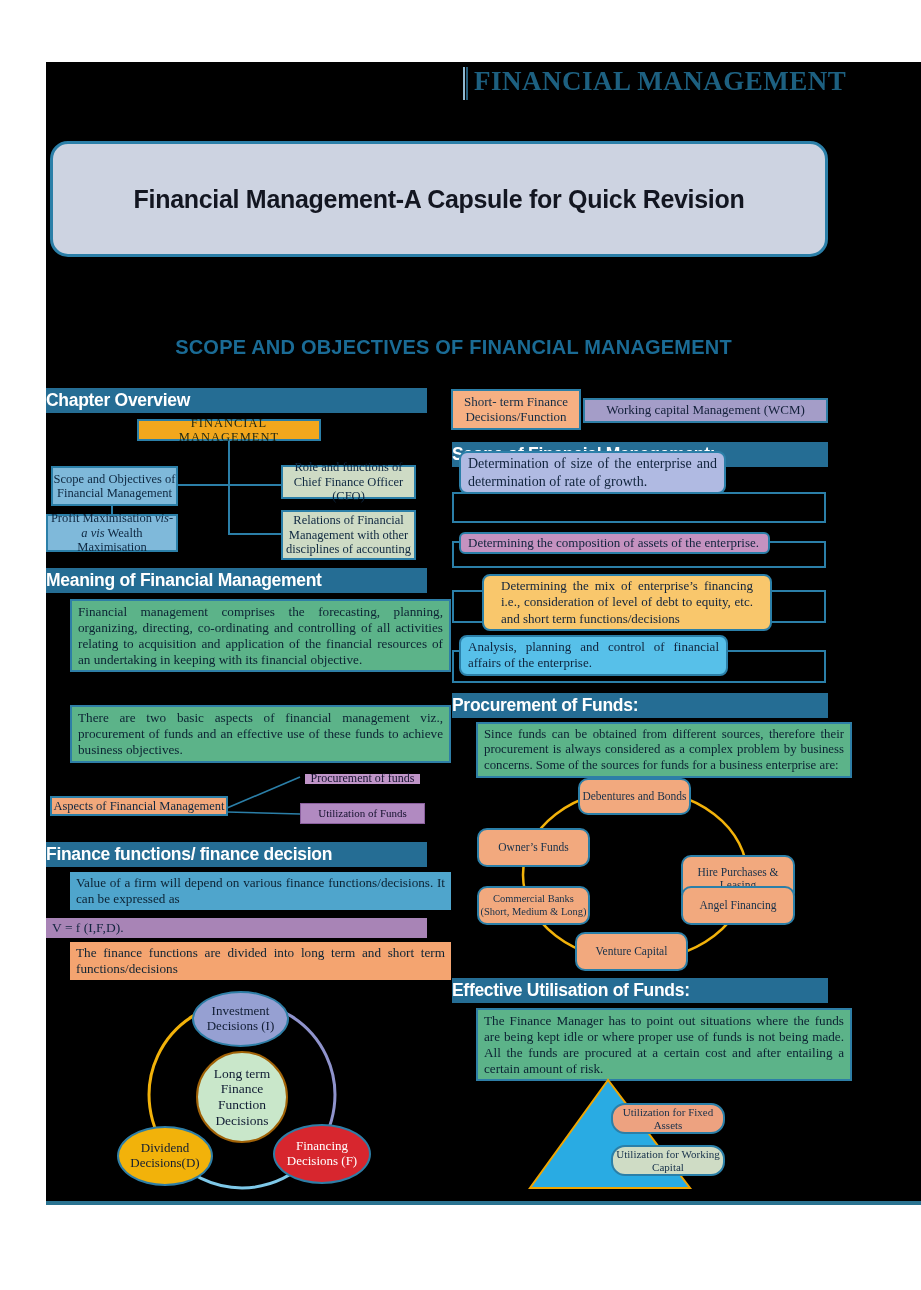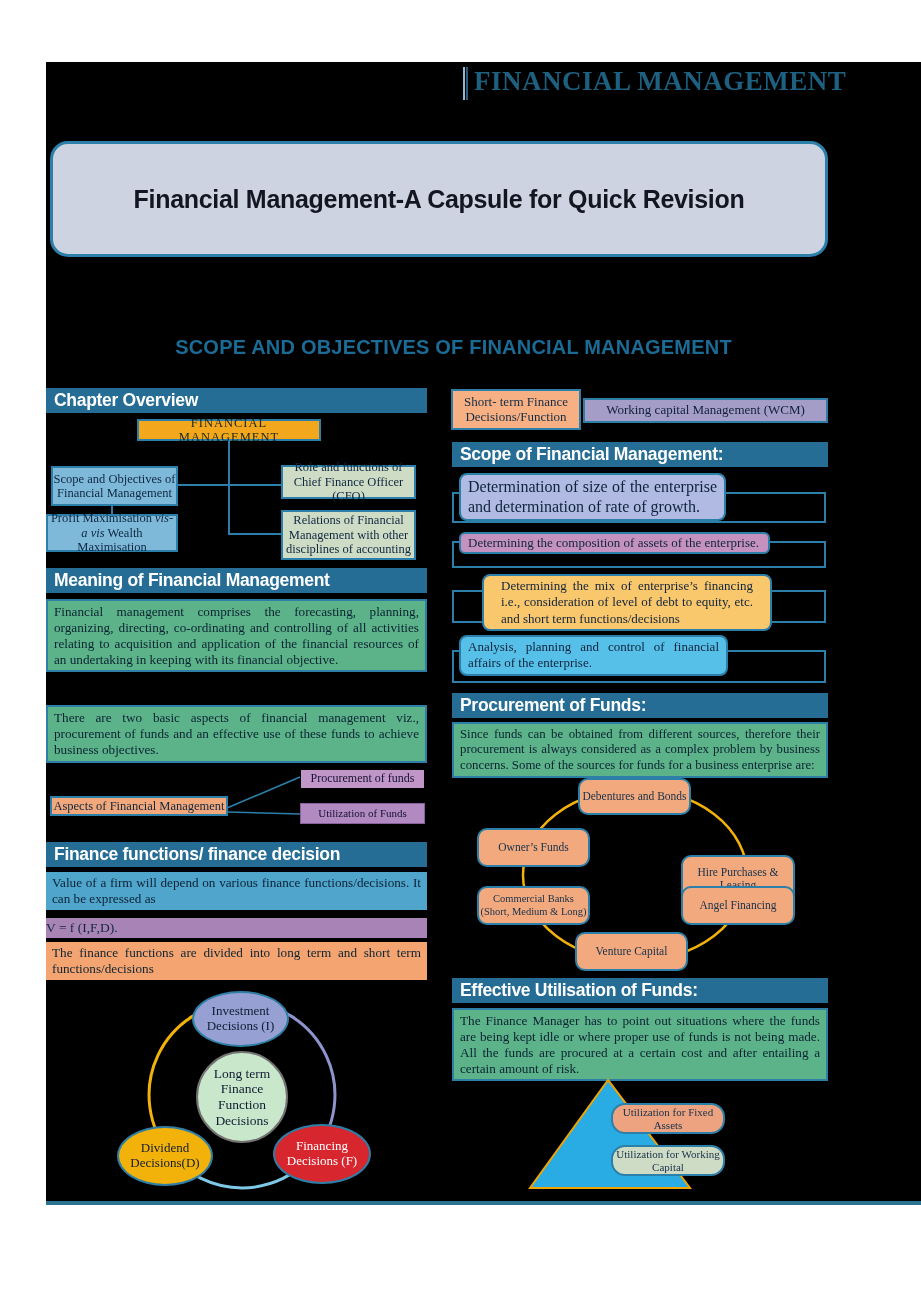--- a/index.html
+++ b/index.html
@@ -1,20 +1,20 @@
 <!DOCTYPE html>
 <html><head>
 <meta charset="utf-8">
 <style>
   html,body{margin:0;padding:0;background:#fff;}
   .canvas{position:relative;width:921px;height:1290px;background:#fff;overflow:hidden;font-family:"Liberation Serif",serif;}
   .abs{position:absolute;box-sizing:border-box;}
   .blackpage{left:46px;top:62px;width:875px;height:1143px;background:#000;border-bottom:4px solid #2a7391;}
-  .bar{background:#256d94;color:#fff;font-family:"Liberation Sans",sans-serif;font-weight:bold;font-size:17.5px;line-height:25px;height:25px;padding-left:8px;letter-spacing:-0.3px;white-space:nowrap;}
-  .sblock{color:#0c2233;text-align:justify;padding:3px 6px;line-height:1.2;font-size:13.2px;}
+  .bar{background:#256d94;color:#fff;font-family:"Liberation Sans",sans-serif;font-weight:bold;font-size:17.5px;line-height:25px;height:25px;letter-spacing:-0.3px;white-space:nowrap;}
+  .sblock{color:#0c2233;text-align:justify;padding:3px 6px;line-height:1.2;font-size:13.2px;margin-left:24px;}
   .green{background:#5cb389;border:2px solid #2e7ea6;}
   .cbox{display:flex;align-items:center;justify-content:center;text-align:center;color:#0e2740;line-height:1.15;}
   .tealb{border:2px solid #2b7fa8;}
   .outline{border:2px solid #2b7fa8;background:#000;}
   .fundbox{background:#f2a97e;border:2px solid #2b7fa8;border-radius:10px;font-size:11.5px;color:#16304a;}
   .connector{background:#2b7fa8;}
   svg{display:block;}
 </style>
 </head>
 <body>
@@ -45,50 +45,50 @@
     <div><span>Profit Maximisation </span><i>vis-a vis</i><span> Wealth Maximisation</span></div>
   </div>
   <div class="abs cbox tealb" style="left:281px;top:465px;width:135px;height:34px;background:#cedbc5;font-size:12.5px;">Role and functions of Chief Finance Officer (CFO)</div>
   <div class="abs cbox tealb" style="left:281px;top:510px;width:135px;height:50px;background:#cedbc5;font-size:12.5px;">Relations of Financial Management with other disciplines of accounting</div>
 
   <div class="abs bar" style="left:46px;top:568px;width:381px;">Meaning of Financial Management</div>
   <div class="abs sblock green" style="left:46px;top:599px;width:381px;">Financial management comprises the forecasting, planning, organizing, directing, co-ordinating and controlling of all activities relating to acquisition and application of the financial resources of an undertaking in keeping with its financial objective.</div>
 
   <div class="abs sblock green" style="left:46px;top:705px;width:381px;">There are two basic aspects of financial management viz., procurement of funds and an effective use of these funds to achieve business objectives.</div>
 
-  <div class="abs cbox" style="left:300px;top:769px;width:125px;height:20px;background:#c095c8;border:1px solid #000000;font-size:12px;color:#15122e;">Procurement of funds</div>
+  <div class="abs cbox" style="left:300px;top:769px;width:125px;height:20px;background:#c095c8;border:5px solid #000000;font-size:12px;color:#15122e;">Procurement of funds</div>
   <div class="abs cbox" style="left:300px;top:803px;width:125px;height:21px;background:#b18ac1;border:1px solid #8a5f9e;font-size:11px;color:#15122e;">Utilization of Funds</div>
   <div class="abs cbox tealb" style="left:50px;top:796px;width:178px;height:20px;background:#f2a87b;font-size:12.5px;">Aspects of Financial Management</div>
   <svg class="abs" style="left:226px;top:770px;" width="76" height="50">
     <line x1="1" y1="38" x2="74" y2="7" stroke="#2b7fa8" stroke-width="1.6"></line>
     <line x1="1" y1="42" x2="74" y2="44" stroke="#2b7fa8" stroke-width="1.6"></line>
   </svg>
 
   <div class="abs sblock" style="left:46px;top:872px;width:381px;background:#4fa5cc;">Value of a firm will depend on various finance functions/decisions. It can be expressed as</div>
   <div class="abs bar" style="left:46px;top:842px;width:381px;">Finance functions/ finance decision</div>
-  <div class="abs" style="left:46px;top:918px;width:381px;height:20px;background:#a884b6;font-size:13.5px;color:#13253f;line-height:20px;">V = f (I,F,D).</div>
+  <div class="abs" style="left:46px;top:918px;width:381px;height:20px;background:#a884b6;font-size:13.5px;color:#13253f;line-height:20px;padding-left:6px;">V = f (I,F,D).</div>
   <div class="abs sblock" style="left:46px;top:942px;width:381px;background:#f4a470;">The finance functions are divided into long term and short term functions/decisions</div>
 
   <svg class="abs" style="left:95px;top:985px;" width="295" height="215">
     <path d="M 147 17 A 93 93 0 0 0 76 170" fill="none" stroke="#f2b20a" stroke-width="3" stroke-linecap="round"></path>
     <path d="M 147 17 A 93 93 0 0 1 218 170" fill="none" stroke="#8f93cc" stroke-width="3" stroke-linecap="round"></path>
     <path d="M 76 170 A 93 93 0 0 0 218 170" fill="none" stroke="#7ec8e8" stroke-width="3" stroke-linecap="round"></path>
   </svg>
   <div class="abs cbox" style="left:192px;top:991px;width:97px;height:56px;border-radius:50%;background:#96a0d2;border:2px solid #2e7ea6;font-size:13px;color:#101c33;">Investment Decisions (I)</div>
-  <div class="abs cbox" style="left:196px;top:1051px;width:92px;height:92px;border-radius:50%;background:#c9e7ca;border:2px solid #737373;font-size:13.5px;color:#101c33;text-align:center;">Long term Finance Function Decisions</div>
+  <div class="abs cbox" style="left:196px;top:1051px;width:92px;height:92px;border-radius:50%;background:#c9e7ca;border:2px solid #a16207;font-size:13.5px;color:#101c33;text-align:center;">Long term Finance Function Decisions</div>
   <div class="abs cbox" style="left:117px;top:1126px;width:96px;height:60px;border-radius:50%;background:#f2b20a;border:2px solid #2e7ea6;font-size:13px;color:#101c33;">Dividend Decisions(D)</div>
   <div class="abs cbox tealb" style="left:451px;top:389px;width:130px;height:41px;background:#f6b083;font-size:13px;color:#132c45;">Short- term Finance Decisions/Function</div>
 
   <div class="abs cbox" style="left:273px;top:1124px;width:98px;height:60px;border-radius:50%;background:#d7262e;border:2px solid #2e7ea6;font-size:13px;color:#ffffff;">Financing Decisions (F)</div>
   <div class="abs cbox" style="left:583px;top:398px;width:245px;height:25px;background:#a49dc8;border:2px solid #2e7ea6;font-size:13px;color:#13203a;">Working capital Management (WCM)</div>
 
   <div class="abs bar" style="left:452px;top:442px;width:376px;">Scope of Financial Management:</div>
 
   <div class="abs outline" style="left:452px;top:492px;width:374px;height:31px;"></div>
-  <div class="abs" style="left:459px;top:473px;width:267px;background:#b0bae2;border:2px solid #2b7fa8;border-radius:8px;font-size:16px;color:#10233c;padding:2px 7px;line-height:1.25;text-align:justify;">Determination of size of the enterprise and determination of rate of growth.</div>
+  <div class="abs" style="left:459px;top:451px;width:267px;background:#b0bae2;border:2px solid #2b7fa8;border-radius:8px;font-size:14px;color:#10233c;padding:2px 7px;line-height:1.25;text-align:justify;">Determination of size of the enterprise and determination of rate of growth.</div>
 
   <div class="abs outline" style="left:452px;top:541px;width:374px;height:27px;"></div>
   <div class="abs" style="left:459px;top:532px;width:311px;background:#c592c0;border:2px solid #2b7fa8;border-radius:6px;font-size:13px;color:#10233c;padding:1px 7px;line-height:1.25;white-space:nowrap;">Determining the composition of assets of the enterprise.</div>
 
   <div class="abs outline" style="left:452px;top:590px;width:374px;height:33px;"></div>
   <div class="abs" style="left:459px;top:574px;width:290px;background:#f9c76c;border:2px solid #2b7fa8;border-radius:8px;font-size:13px;color:#10233c;padding:2px 17px;line-height:1.25;text-align:justify;margin-left:23px;">Determining the mix of enterprise’s financing i.e., consideration of level of debt to equity, etc. and short term functions/decisions</div>
 
   <div class="abs outline" style="left:452px;top:650px;width:374px;height:33px;"></div>
   <div class="abs" style="left:459px;top:635px;width:269px;background:#57c0e9;border:2px solid #2b7fa8;border-radius:8px;font-size:13px;color:#10233c;padding:2px 7px;line-height:1.25;text-align:justify;">Analysis, planning and control of financial affairs of the enterprise.</div>
 

